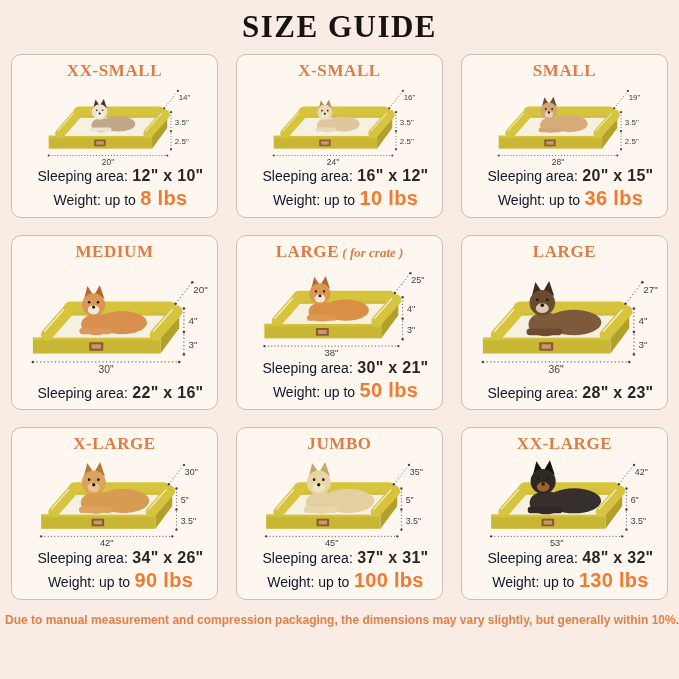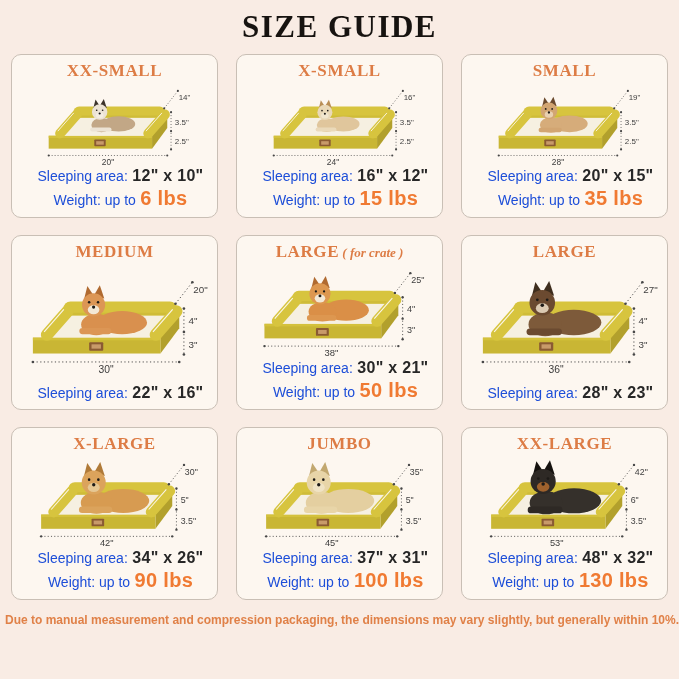--- a/index.html
+++ b/index.html
@@ -57,21 +57,21 @@
   .illus{
     flex:1;
     min-height:0;
     width:100%;
     display:flex;
     align-items:center;
     justify-content:center;
   }
   .illus svg{height:100%;max-width:198px;display:block;}
   .line{white-space:nowrap;line-height:1.2;}
-  .line .lbl{font-size:14px;color:#1d4ed8;margin-left:12px;}
+  .line .lbl{font-size:14px;color:#0f172a;margin-left:12px;}
   .sleep .val{font-size:16px;color:#272727;font-weight:bold;letter-spacing:.3px;}
   .weight{margin-top:1px;}
   .weight .val{font-size:20px;color:#f07a32;font-weight:bold;letter-spacing:.3px;}
   .footer{
     text-align:right;
     color:#e08148;
     font-weight:bold;
     font-size:12px;
     margin-top:13px;
   }
@@ -137,21 +137,21 @@
   <circle cx="174" cy="98" r="1.4" fill="#474747"></circle>
   <text x="96" y="110" font-size="11" fill="#3c3c3c" text-anchor="middle">20"</text>
 </svg>
         </div>
     <div class="line sleep">
       <span class="lbl">Sleeping area:</span>
       <span class="val">12" x 10"</span>
     </div>
     <div class="line weight">
       <span class="lbl">Weight: up to</span>
-      <span class="val">6 lbs</span>
+      <span class="val">8 lbs</span>
     </div>
   </div>
 
   <div class="card">
     <div class="card-title">
       <span class="size-name">X-SMALL</span><span class="size-note"></span>
     </div>
     <div class="illus">
 <svg viewBox="0 0 210 112" preserveAspectRatio="xMidYMid meet" font-family="Liberation Sans, sans-serif">
 
@@ -203,21 +203,21 @@
   <circle cx="174" cy="98" r="1.4" fill="#474747"></circle>
   <text x="96" y="110" font-size="11" fill="#3c3c3c" text-anchor="middle">24"</text>
 </svg>
         </div>
     <div class="line sleep">
       <span class="lbl">Sleeping area:</span>
       <span class="val">16" x 12"</span>
     </div>
     <div class="line weight">
       <span class="lbl">Weight: up to</span>
-      <span class="val">15 lbs</span>
+      <span class="val">10 lbs</span>
     </div>
   </div>
 
   <div class="card">
     <div class="card-title">
       <span class="size-name">SMALL</span><span class="size-note"></span>
     </div>
     <div class="illus">
 <svg viewBox="0 0 210 112" preserveAspectRatio="xMidYMid meet" font-family="Liberation Sans, sans-serif">
 
@@ -269,21 +269,21 @@
   <circle cx="174" cy="98" r="1.4" fill="#474747"></circle>
   <text x="96" y="110" font-size="11" fill="#3c3c3c" text-anchor="middle">28"</text>
 </svg>
         </div>
     <div class="line sleep">
       <span class="lbl">Sleeping area:</span>
       <span class="val">20" x 15"</span>
     </div>
     <div class="line weight">
       <span class="lbl">Weight: up to</span>
-      <span class="val">35 lbs</span>
+      <span class="val">36 lbs</span>
     </div>
   </div>
 
   <div class="card">
     <div class="card-title">
       <span class="size-name">MEDIUM</span><span class="size-note"></span>
     </div>
     <div class="illus">
 <svg viewBox="0 0 210 112" preserveAspectRatio="xMidYMid meet" font-family="Liberation Sans, sans-serif">
 

